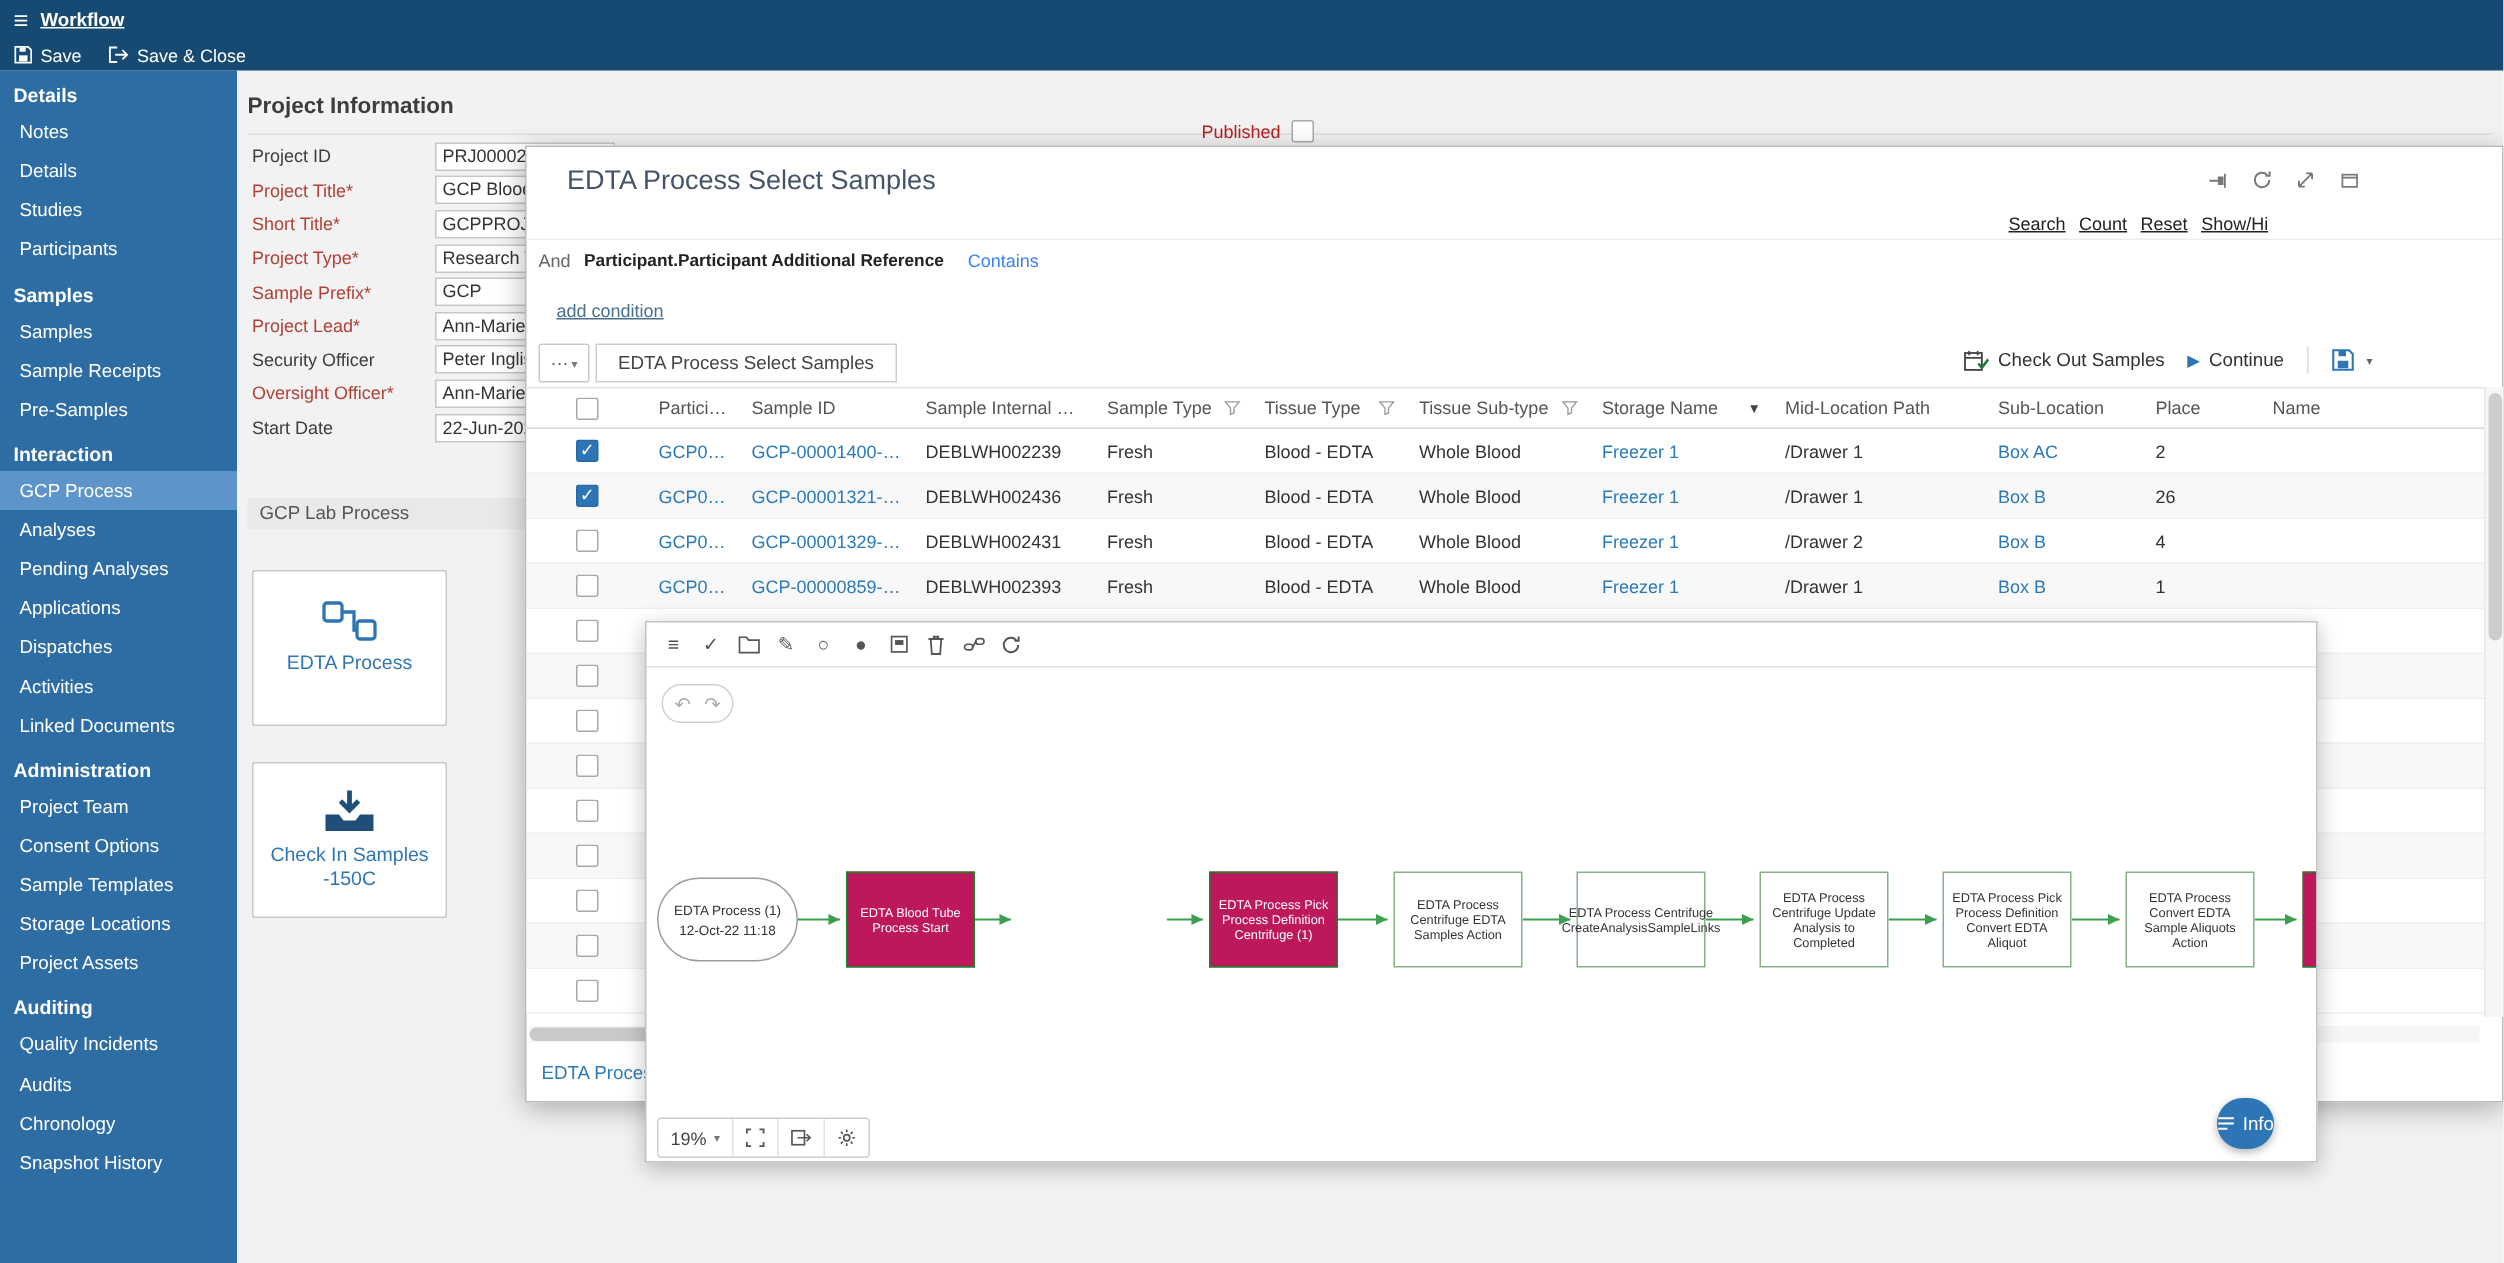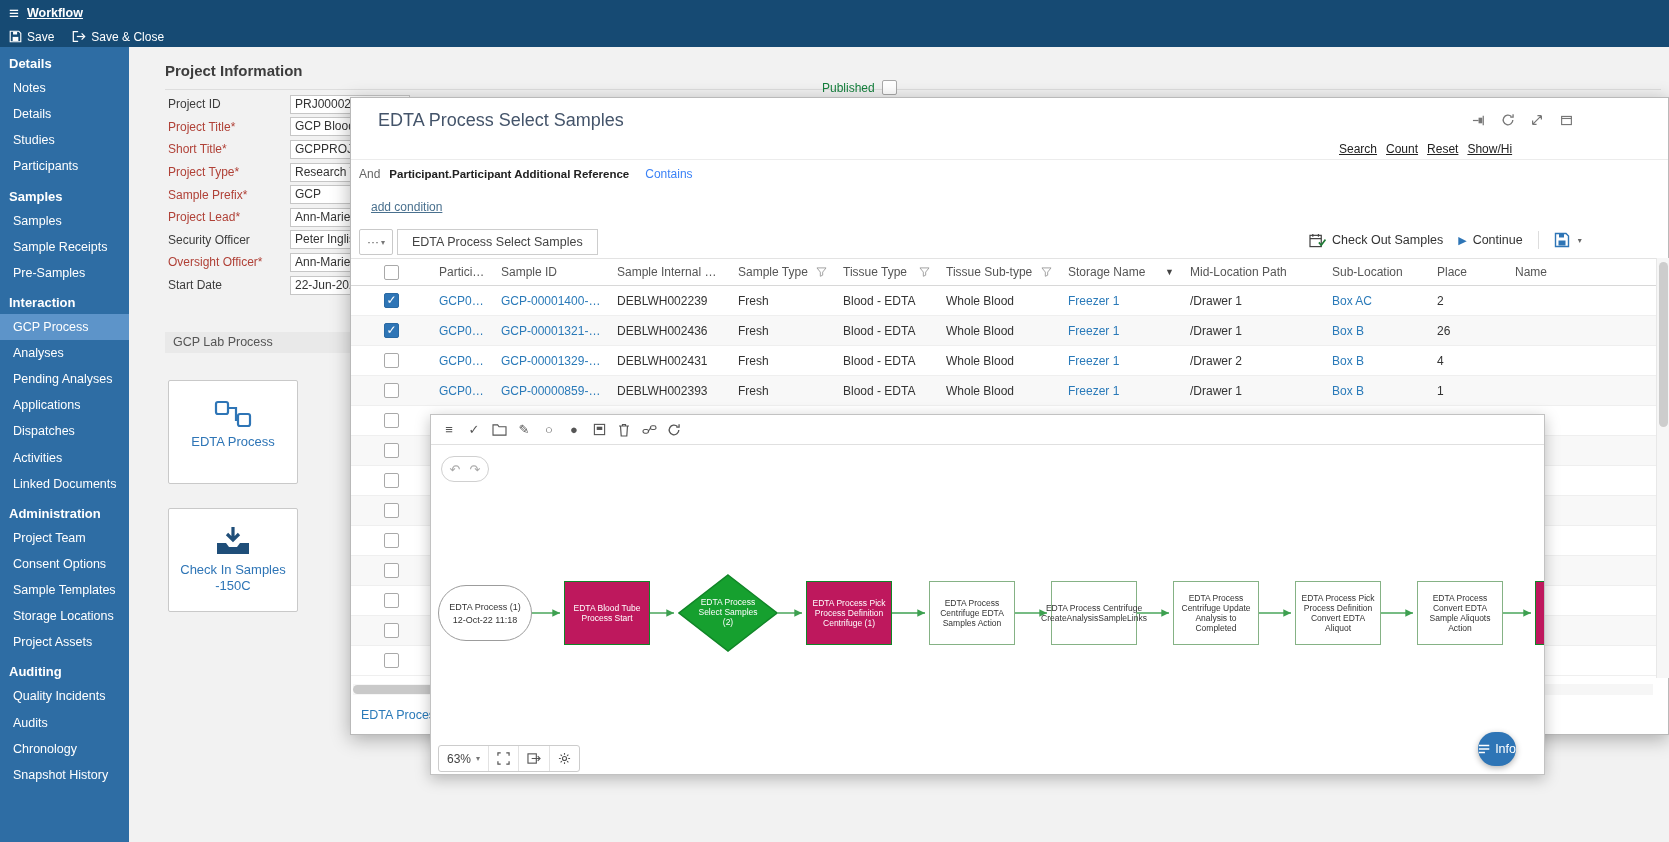--- a/index.html
+++ b/index.html
@@ -8,30 +8,30 @@
 
 
 .topbar{position:absolute;left:0;top:0;right:0;height:47px;background:#164a73;color:#fff;z-index:30}
 .tb-row1{height:26px;display:flex;align-items:center;gap:8px;padding:0 9px}
 .hamburger{font-size:17px;line-height:1;cursor:pointer}
 .tb-menu{font-weight:bold;text-decoration:underline;font-size:12.5px;cursor:pointer}
 .tb-row2{height:21px;display:flex;align-items:center;gap:18px;padding:0 9px;font-size:12px}
 .tb-btn{display:flex;align-items:center;gap:5px;cursor:pointer}
 
 
-.sidebar{position:absolute;left:0;top:47px;width:129px;bottom:0;background:#2e6da4;color:#fff;z-index:5}
+.sidebar{position:absolute;left:0;top:47px;width:158px;bottom:0;background:#2e6da4;color:#fff;z-index:5}
 .sb-header{font-weight:bold;font-size:13px;padding:9px 9px 4px}
 .sb-item{font-size:12.5px;padding:4px 9px 4px 13px;cursor:pointer;line-height:1.45;white-space:nowrap}
 .sb-item.selected{background:#5d94c9}
 
 
 .main{position:absolute;left:155px;top:47px;right:0;bottom:0;background:#f2f2f2;z-index:1}
 .page-title{position:absolute;left:10px;top:15px;font-size:15px;font-weight:bold;color:#3d3d3d}
 .main-divider{position:absolute;left:10px;top:42px;right:8px;border-bottom:1px solid #ddd}
-.published{position:absolute;left:667px;top:33px;display:flex;gap:7px;align-items:flex-end;color:#15803d}
+.published{position:absolute;left:646px;top:33px;display:flex;gap:7px;align-items:flex-end;color:#b91c1c}
 .form{position:absolute;left:13px;top:46px}
 .field-row{display:flex;align-items:center;height:22.6px}
 .f-label{width:122px;font-size:12px;color:#3d3d3d}
 .f-label.req{color:#b04137}
 .f-input{width:120px;height:19px;border:1px solid #c6c6c6;background:#fff;padding:1px 4px;font-size:12px;line-height:15px;white-space:nowrap;overflow:hidden}
 .section-bar{position:absolute;left:10px;top:285px;width:185px;height:21px;background:#e9e9e9;color:#555;font-size:12.5px;padding:3px 8px}
 .card{position:absolute;left:13px;width:130px;height:104px;background:#fff;border:1px solid #c9c9c9;border-radius:2px;text-align:center;cursor:pointer}
 .card1{top:333px}.card2{top:461px}
 .card-icon{margin-top:13px;height:40px;display:flex;align-items:center;justify-content:center}
 .card-label{color:#2e75b6;font-size:13px;line-height:1.25;padding:0 6px}
@@ -622,37 +622,31 @@
         <line x1="828" y1="168" x2="860" y2="168"></line>
         <line x1="950" y1="168" x2="982" y2="168"></line>
         <line x1="1072" y1="168" x2="1100" y2="168"></line>
       </svg>
 
       <div class="start">
         <span>EDTA Process (1)</span>
         <span>12-Oct-22 11:18</span>
       </div>
       <div class="fnode task done n2">EDTA Blood Tube Process Start</div>
-      <div class="diamond-wrap">
-        <svg width="100" height="78" viewBox="0 0 100 78">
-            <polygon points="50,1 99,39 50,77 1,39" fill="#16a02f" stroke="#108527" stroke-width="1.5"></polygon>
-          </svg>
-        <div class="diamond-label">EDTA Process Select Samples (2)</div>
-      </div>
       <div class="fnode task done n4">EDTA Process Pick Process Definition Centrifuge (1)</div>
       <div class="fnode task n5">EDTA Process Centrifuge EDTA Samples Action</div>
       <div class="fnode task n6">EDTA Process Centrifuge CreateAnalysisSampleLinks</div>
       <div class="fnode task n7">EDTA Process Centrifuge Update Analysis to Completed</div>
       <div class="fnode task n8">EDTA Process Pick Process Definition Convert EDTA Aliquot</div>
       <div class="fnode task n9">EDTA Process Convert EDTA Sample Aliquots Action</div>
       <div class="fnode task done n10">EDTA Process</div>
 
       <div class="zoombar">
         <span class="z-item">
-            <span>63%</span>
+            <span>19%</span>
             <span class="z-caret">▾</span>
           </span>
         <span class="z-item">
             <svg width="13" height="13" viewBox="0 0 14 14">
               <path d="M1 4V1h3M10 1h3v3M13 10v3h-3M4 13H1v-3" fill="none" stroke="#555" stroke-width="1.3"></path>
             </svg>
           </span>
         <span class="z-item">
             <svg width="14" height="13" viewBox="0 0 15 14">
               <rect x="1" y="2" width="9" height="10" fill="none" stroke="#555" stroke-width="1.2"></rect>

